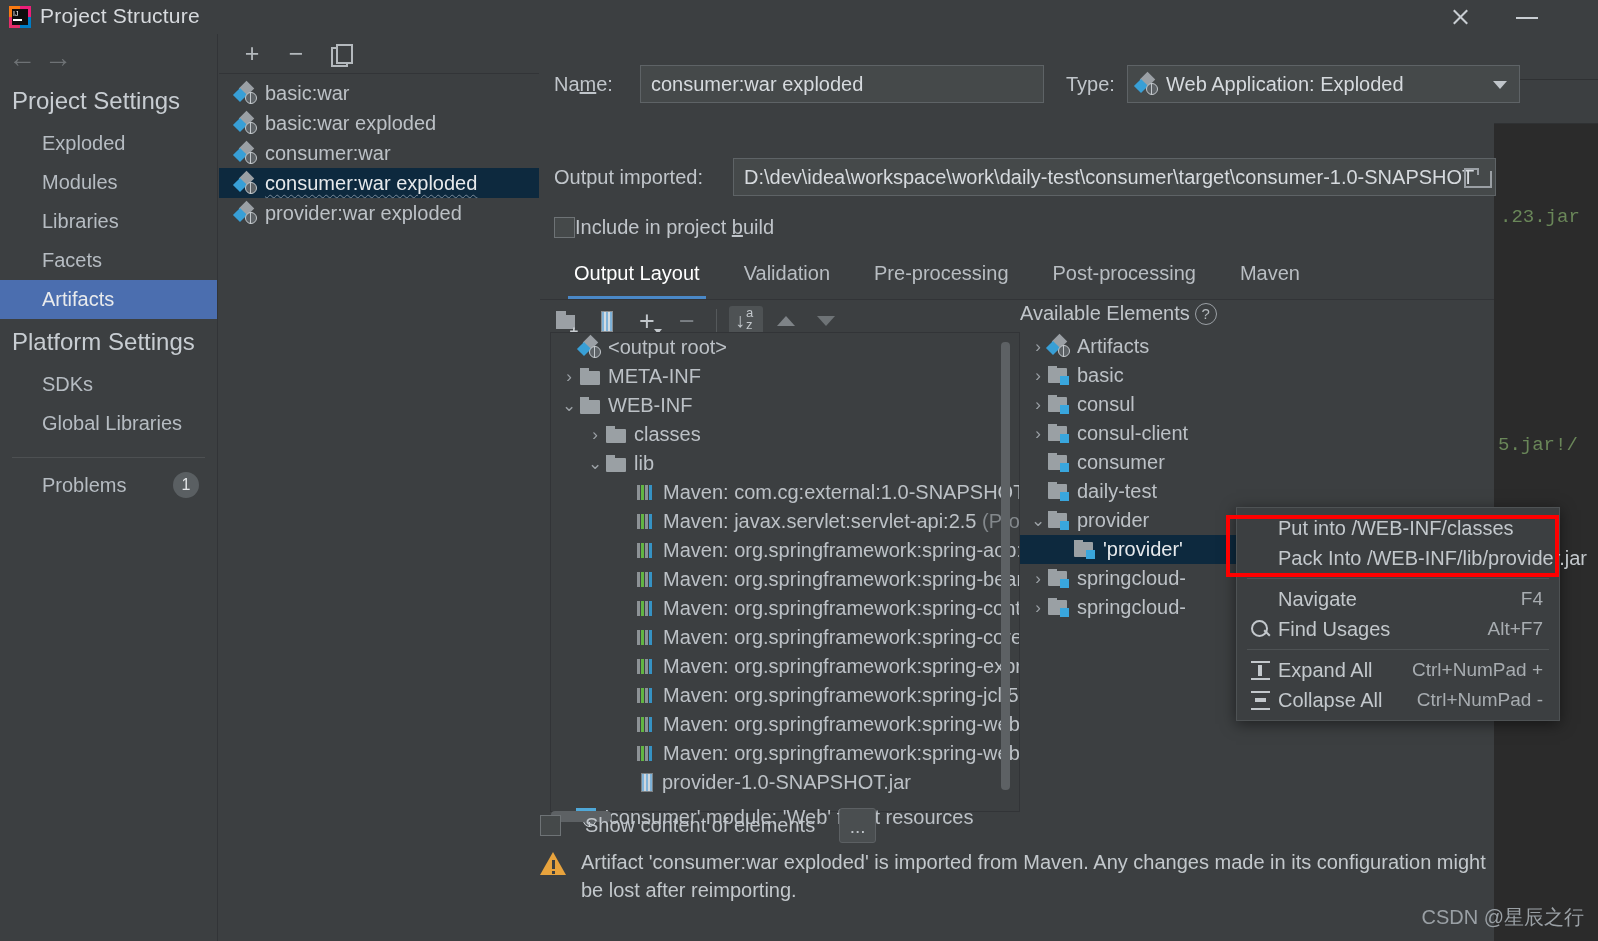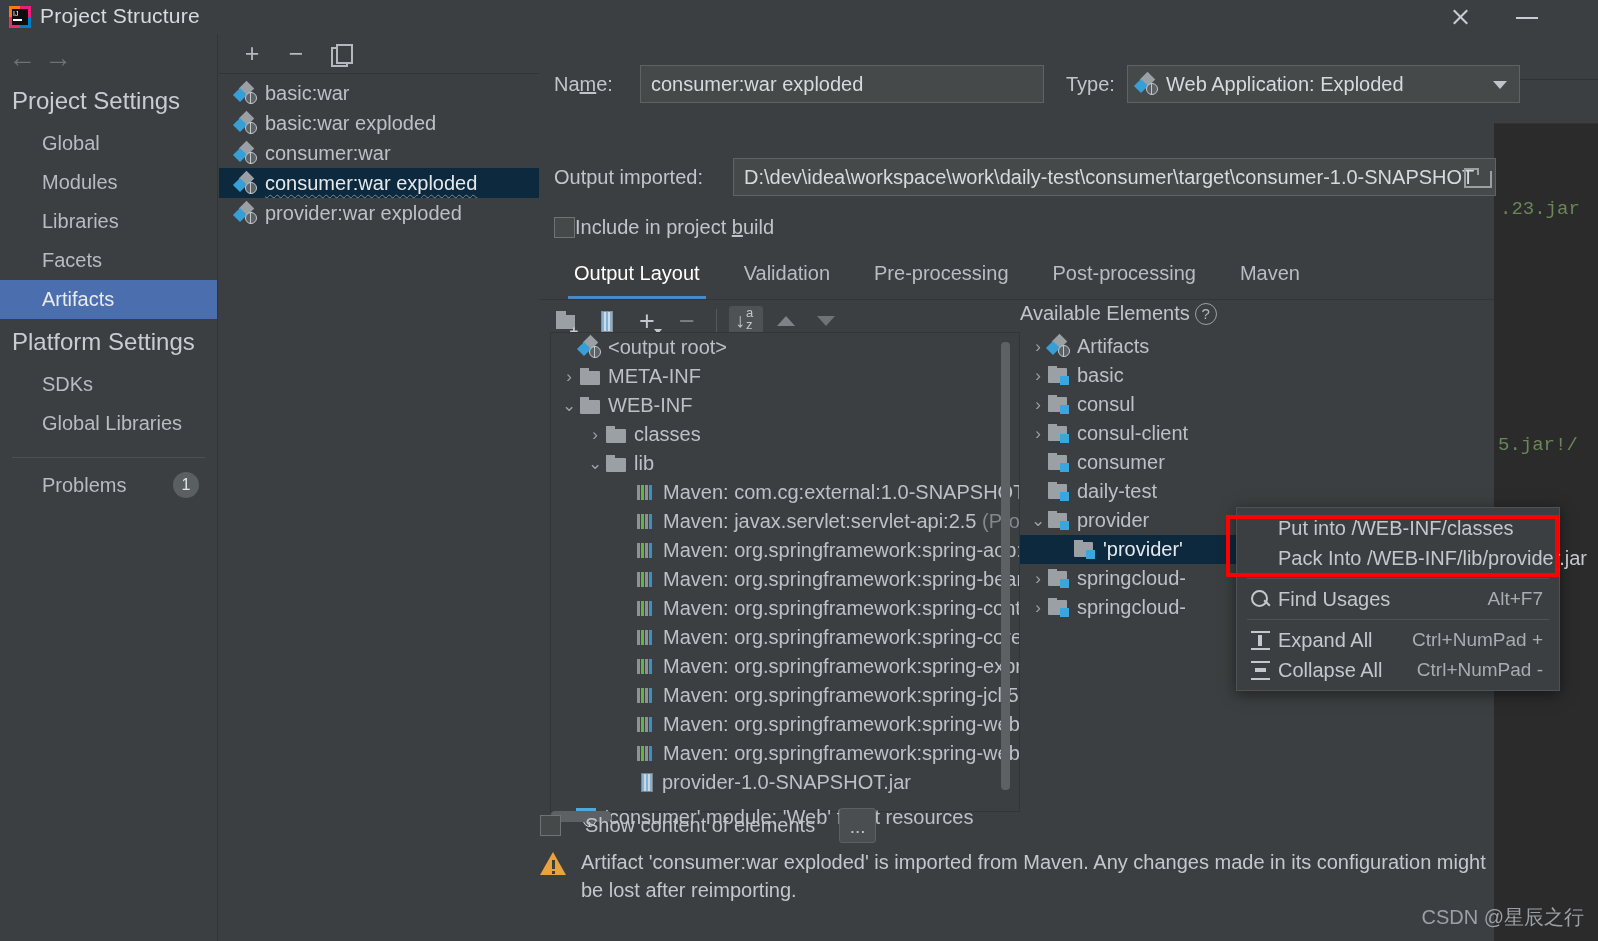--- a/index.html
+++ b/index.html
@@ -15,21 +15,21 @@
   .bg-ide { position:absolute; inset:0; background:#3c3f41; }
   .bg-toolbar { position:absolute; left:1380px; top:34px; width:218px; height:46px;
                 background:#3c3f41; border-bottom:1px solid #2f3133; }
   .bg-tabbar { position:absolute; left:1380px; top:80px; width:218px; height:44px;
                background:#3c3f41; border-bottom:1px solid #2f3133;
                color:#a9b7c6; font-size:19px; line-height:44px; padding-left:8px; white-space:nowrap; }
   .bg-editor { position:absolute; left:1494px; top:124px; width:104px; height:817px;
                background:#2b2b2b; }
   .bg-code { position:absolute; color:#6a8759; font-family:"Liberation Mono", monospace;
              font-size:19px; white-space:nowrap; }
-  .bg-code.c1 { left:1500px; top:198px; }
+  .bg-code.c1 { left:1500px; top:206px; }
   .bg-code.c2 { left:1498px; top:434px; }
   .bg-code.c3 { left:1520px; top:668px; color:#6a8759; }
   .bg-divider-v { position:absolute; left:1380px; top:34px; width:1px; height:907px; background:#2f3133; }
   .bg-blue-strip { position:absolute; left:1380px; top:920px; width:100px; height:6px; background:#3c6eb4; }
 
   
   .dialog { position:absolute; left:0; top:0; width:1494px; height:700px;
             background:#3c3f41; border-bottom-right-radius:0; }
   .titlebar { position:relative; height:34px; background:#3c3f41; }
   .titlebar .app-icon { position:absolute; left:9px; top:6px; width:22px; height:22px; }
@@ -276,21 +276,21 @@
       <div class="win-close"></div>
     </div>
 
     <div class="leftnav">
       <div class="nav-arrows">
         <div class="nav-arrow back">←</div>
         <div class="nav-arrow fwd">→</div>
       </div>
 
       <div class="nav-group">Project Settings</div>
-      <div class="nav-item">Global</div>
+      <div class="nav-item">Exploded</div>
       <div class="nav-item">Modules</div>
       <div class="nav-item">Libraries</div>
       <div class="nav-item">Facets</div>
       <div class="nav-item selected">Artifacts</div>
 
       <div class="nav-group">Platform Settings</div>
       <div class="nav-item">SDKs</div>
       <div class="nav-item">Global Libraries</div>
 
       <div class="nav-sep"></div>
@@ -673,20 +673,25 @@
       <div class="ctx-item">
         <span class="ic"></span>
         <span class="lbl">Put into /WEB-INF/classes</span>
       </div>
       <div class="ctx-item">
         <span class="ic"></span>
         <span class="lbl">Pack Into /WEB-INF/lib/provider.jar</span>
       </div>
       <div class="ctx-sep"></div>
       <div class="ctx-item">
+        <span class="ic"></span>
+        <span class="lbl">Navigate</span>
+        <span class="sc">F4</span>
+      </div>
+      <div class="ctx-item">
         <span class="ic">
             <i class="ico-search" style="display:block"></i>
           </span>
         <span class="lbl">Find Usages</span>
         <span class="sc">Alt+F7</span>
       </div>
       <div class="ctx-sep"></div>
       <div class="ctx-item">
         <span class="ic">
             <i class="ico-expand" style="display:block">

